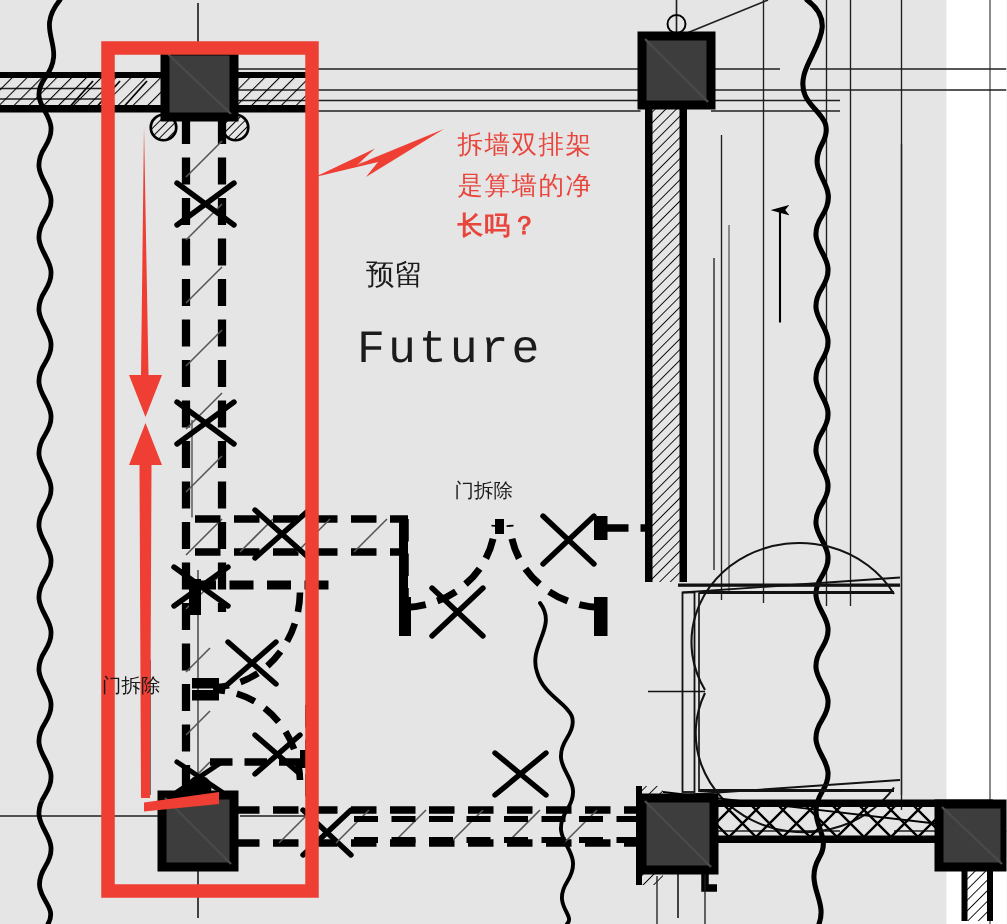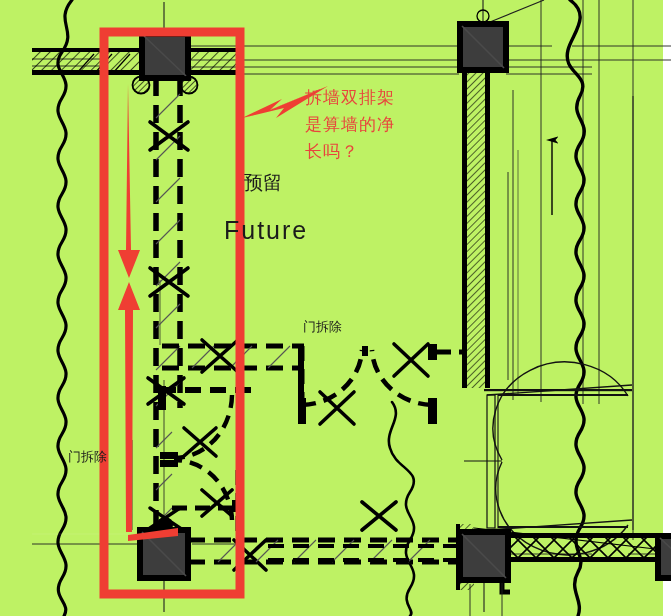--- a/index.html
+++ b/index.html
@@ -1,25 +1,25 @@
 <!DOCTYPE html>
 <html><head>
 <meta charset="utf-8">
 <style>
   html,body{margin:0;padding:0;background:#fff;}
   body{width:671px;height:616px;overflow:hidden;
        font-family:"Liberation Sans","DejaVu Sans",sans-serif;}
-  #stage{position:relative;width:631px;height:616px;background:#bef264;padding-left:32px;}
+  #stage{position:relative;width:631px;height:616px;background:#e5e5e5;}
   svg{display:block;}
   .anno-text{position:absolute;color:#e8453c;font-family:"DejaVu Sans","Liberation Sans",sans-serif;
              font-size:17px;line-height:23px;letter-spacing:1px;white-space:pre;}
   .plan-cn{position:absolute;color:#1b1b1b;font-family:Liberation Mono, monospace;
            font-size:19px;white-space:pre;}
-  .plan-en{position:absolute;color:#1b1b1b;font-family:Liberation Sans, sans-serif;
-           font-size:25px;letter-spacing:2px;white-space:pre;}
+  .plan-en{position:absolute;color:#1b1b1b;font-family:Liberation Mono, monospace;
+           font-size:31px;letter-spacing:2px;white-space:pre;margin-left:14px;}
   .plan-sm{position:absolute;color:#1b1b1b;font-family:Liberation Sans, sans-serif;
            font-size:13px;white-space:pre;}
 </style>
 </head>
 <body>
 
 <div id="stage">
 
 <svg width="671" height="616" viewBox="0 0 671 616" shape-rendering="geometricPrecision">
 
@@ -309,21 +309,21 @@
   </g>
 
   <g fill="#ef3e33">
     <path d="M146,528 L96,535 L96,541 L146,536 Z"></path>
   </g>
 
 </svg>
 
 <div class="anno-text" style="left:305px;top:86px;">拆墙双排架</div>
 <div class="anno-text" style="left:305px;top:113px;">是算墙的净</div>
-<div class="anno-text" style="left:305px;top:140px;">长吗？</div>
+<div class="anno-text" style="left:305px;top:140px;font-weight:bold;">长吗？</div>
 
 <div class="plan-cn" style="left:244px;top:170px;">预留</div>
 <div class="plan-en" style="left:224px;top:216px;">Future</div>
 
 <div class="plan-sm" style="left:303px;top:318px;">门拆除</div>
 
 <div class="plan-sm" style="left:68px;top:448px;">门拆除</div>
 
 </div>
 

